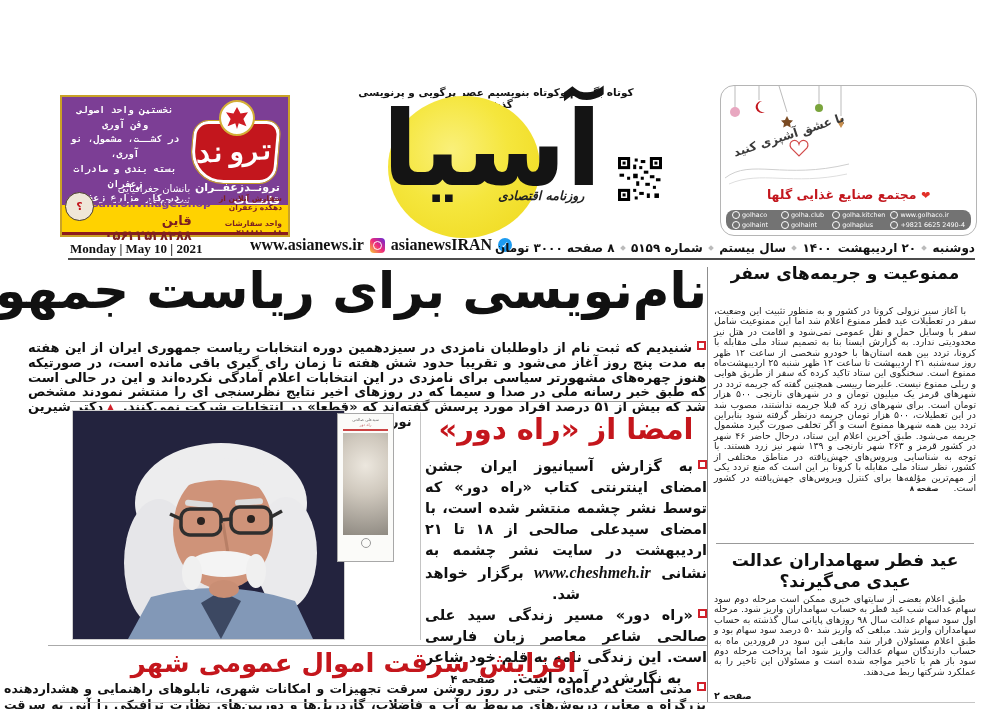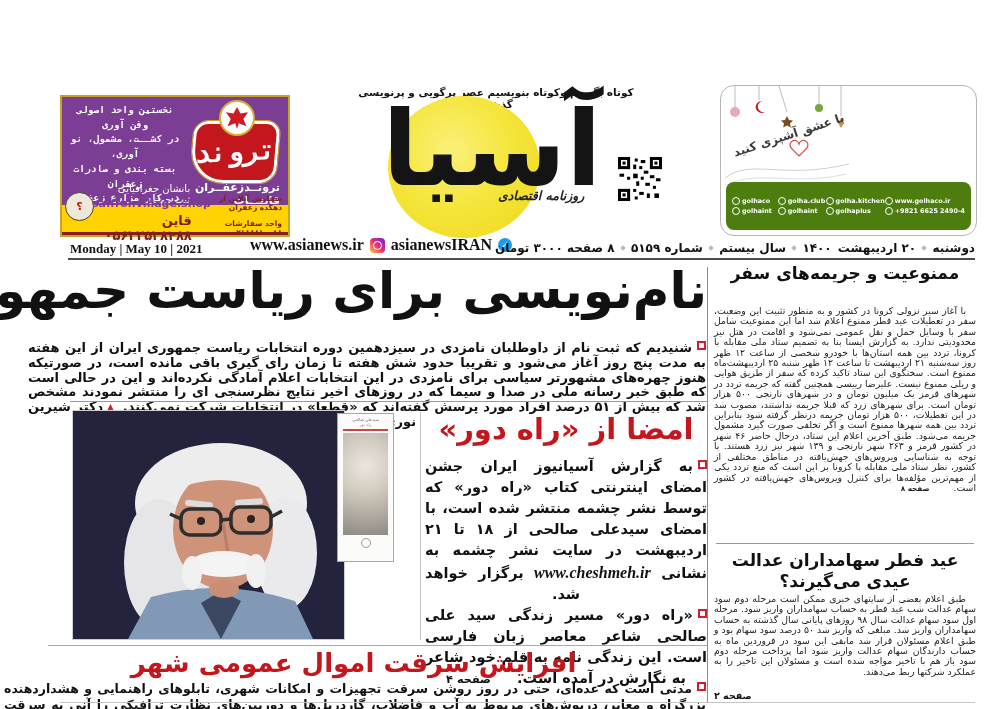--- a/index.html
+++ b/index.html
@@ -4,21 +4,21 @@
 <style>
   html,body{margin:0;padding:0;background:#fff;}
   .page{position:relative;width:992px;height:709px;background:#fff;overflow:hidden;
         font-family:"DejaVu Sans",sans-serif;color:#111;}
   .abs{position:absolute;}
   .hline{position:absolute;height:1px;background:#999;}
   .vline{position:absolute;width:1px;background:#8d8d8d;}
   .red{color:#c4161c;}
   .bullet{display:inline-block;width:5px;height:5px;border:2px solid #d1202a;margin-left:5px;vertical-align:2px;}
   .tri{color:#d1202a;font-size:11px;margin:0 3px;}
-  .pageref{font-size:0.78em;font-weight:bold;margin-right:21px;}
+  .pageref{font-size:0.78em;font-weight:bold;margin-right:12px;}
 
   
   .tarvand{left:60px;top:95px;width:230px;height:142px;background:#7c3e95;border:2px solid #c9a227;box-sizing:border-box;}
   .tarvand-main{position:absolute;top:0;left:0;right:0;height:88px;display:flex;font-family:Liberation Mono, monospace;}
   .tarvand-text{width:118px;padding:7px 2px 0 4px;color:#fff;font-size:9.5px;font-weight:bold;text-align:center;line-height:1.55;direction:rtl;}
   .tarvand-text .l5{font-size:8.5px;margin-top:2px;}
   .dotred{color:#ff5a4e;font-size:9px;}
   .tarvand-logo{flex:1;position:relative;}
   .flower{position:absolute;top:3px;left:50%;transform:translateX(-50%);width:32px;height:32px;border-radius:50%;
           background:#fff;border:2px solid #d4af37;z-index:3;}
@@ -66,23 +66,23 @@
   .leaf.l2{left:52px;top:18px;transform:rotate(15deg);background:#2f7d2a;}
   .golha-brand{position:absolute;left:0;right:14px;top:32px;text-align:center;color:#d61f26;font-size:31px;
                font-weight:bold;direction:rtl;-webkit-text-stroke:1.4px #fff;text-shadow:0 0 2px #fff;}
   .chef{position:absolute;right:10px;top:8px;width:18px;height:26px;}
   .chef .hat{width:16px;height:9px;background:#fff;border-radius:5px 5px 2px 2px;margin:0 auto;}
   .chef .face{width:11px;height:11px;background:#f6c9a0;border-radius:50%;margin:1px auto 0;}
   .chef .mus{width:9px;height:3px;background:#fff;border-radius:2px;margin:-3px auto 0;}
   .golha-banner{position:absolute;left:4px;right:4px;top:101px;text-align:center;color:#c3161d;
                 font-weight:bold;font-size:12.5px;direction:rtl;z-index:3;}
   .golha-banner .heart{color:#e23028;font-size:11px;}
-  .golha-bar{position:absolute;left:5px;right:5px;bottom:5px;height:48px;background:#4d7c0f;border-radius:8px;
+  .golha-bar{position:absolute;left:5px;right:5px;bottom:5px;height:20px;background:#737373;border-radius:8px;
              display:grid;grid-template-columns:1.05fr 1.1fr 1.25fr 1.3fr;align-content:center;row-gap:2px;
-             padding:0 6px;color:#fff;font-size:6.4px;font-weight:bold;z-index:3;}
+             padding:0 6px;color:#fff;font-size:6.4px;font-weight:normal;z-index:3;}
   .golha-bar .cell{display:flex;align-items:center;gap:2px;white-space:nowrap;}
   .ring{display:inline-block;width:6px;height:6px;border:1px solid #fff;border-radius:2px;flex:none;}
   .ring.round{border-radius:50%;}
 
   
   .en-date{left:70px;top:241px;font-family:"Liberation Serif",serif;font-weight:bold;font-size:13px;}
   .site-group{left:250px;top:236px;display:flex;align-items:center;gap:6px;}
   .site-group .w{font-family:"Liberation Serif",serif;font-weight:bold;font-size:16px;}
   .ig{width:15px;height:15px;border-radius:4px;background:linear-gradient(45deg,#f9ce34,#ee2a7b,#6228d7);
       display:flex;align-items:center;justify-content:center;}

